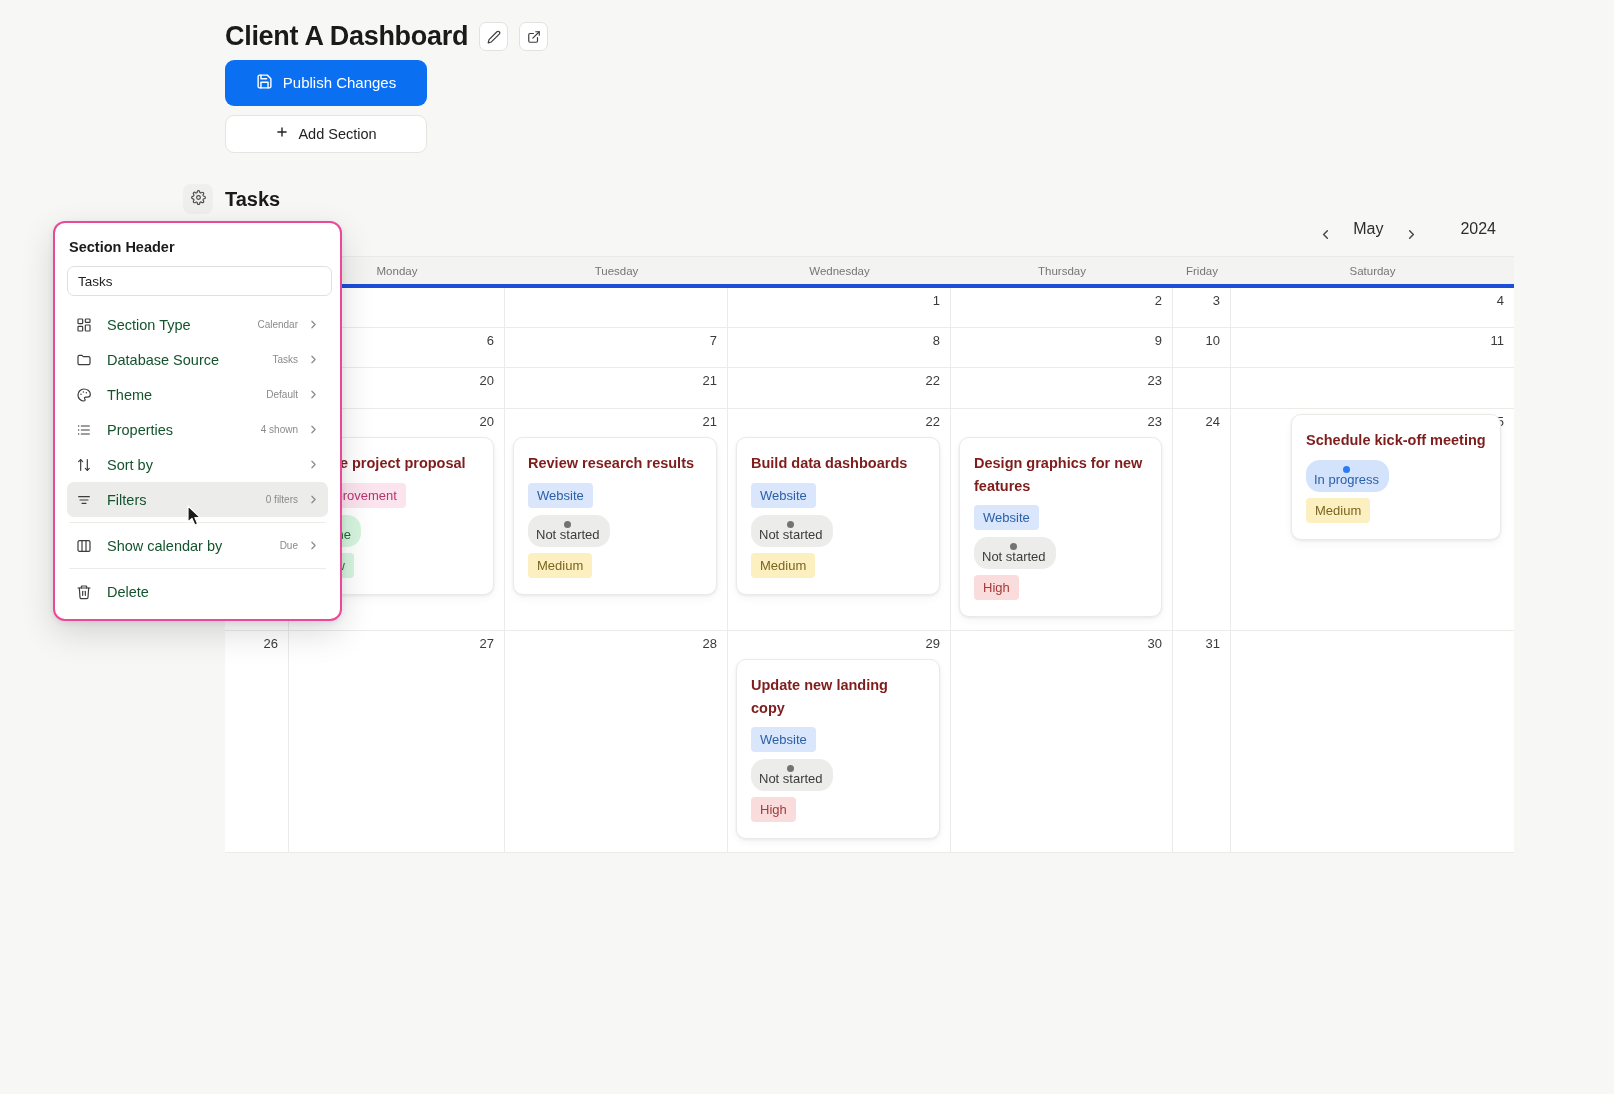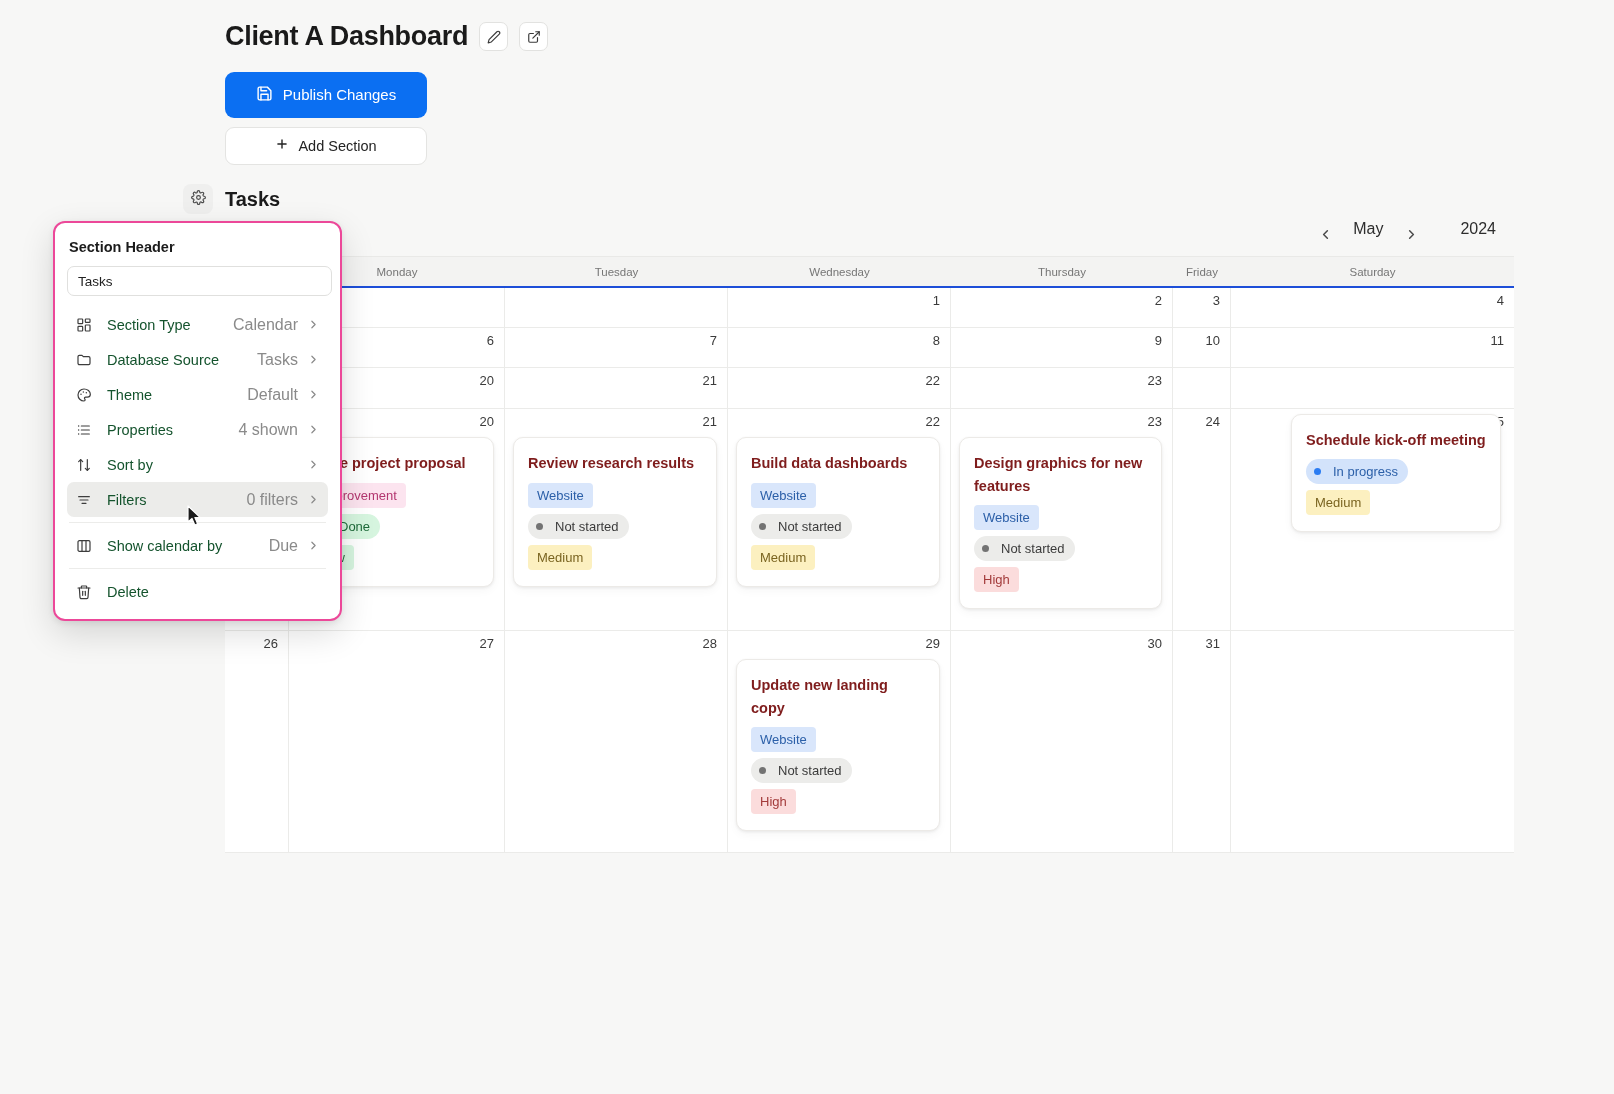--- a/index.html
+++ b/index.html
@@ -21,21 +21,21 @@
   }
   .icon-btn {
     width: 29px; height: 29px; border: 1px solid #e2e2e0;
     background: #fff; border-radius: 7px;
     display: flex; align-items: center; justify-content: center;
     cursor: pointer;
   }
   .icon-btn svg { display: block; }
 
   .publish-btn {
-    margin-top: 20px;
+    margin-top: 8px;
     width: 202px; height: 46px;
     background: #0b6ff2; border: none; border-radius: 9px;
     color: #fff; font-size: 15px; font-weight: 500;
     font-family: "Liberation Sans", sans-serif;
     display: flex; align-items: center; justify-content: center; gap: 10px;
     cursor: pointer;
   }
   .add-section-btn {
     margin-top: 9px;
     width: 202px; height: 38px;
@@ -78,21 +78,21 @@
   }
   .year-label {
     font-size: 16px; color: #2d2d2d; margin-left: 30px; font-weight: 400;
   }
 
   .dow-row {
     display: grid;
     grid-template-columns: 64px 216px 223px 223px 222px 58px 283px;
     background: #f3f3f2;
     border-top: 1px solid #e9e9e7;
-    border-bottom: 2px solid #1d4ed8;
+    border-bottom: 4px solid #1d4ed8;
     height: 32px;
   }
   .dow {
     font-size: 11.5px; color: #767676; font-weight: 500;
     display: flex; align-items: center; justify-content: center;
   }
 
   .weeks { background: #fff; }
   .week {
     display: grid;
@@ -122,23 +122,23 @@
     border-radius: 10px;
     box-shadow: 0 1px 3px rgba(0,0,0,0.07), 0 4px 10px rgba(0,0,0,0.035);
     padding: 14px 14px 16px 14px;
   }
   .card-title {
     font-size: 14.5px; font-weight: bold; color: #7f1d1d;
     line-height: 1.55; margin-bottom: 8px;
   }
   .tagrow { margin-top: 6px; }
   .tag {
-    display: inline-flex; align-items: center; gap: 12px;
+    display: inline-flex; align-items: center; gap: 0;
     font-size: 13px; line-height: 1;
-    padding: 6px 9px; border-radius: 4px;
+    padding: 6px 9px; border-radius: 4px; flex-direction: column;
   }
   .tag.pill { border-radius: 14px; padding: 6px 10px 6px 8px; }
   .dot { width: 7px; height: 7px; border-radius: 50%; display: inline-block; }
 
   
   .popup {
     position: absolute; left: 53px; top: 221px;
     width: 289px;
     background: #fff;
     border: 2px solid #ec4899;
@@ -164,21 +164,21 @@
     display: flex; align-items: center;
     height: 35px; padding: 0 8px 0 9px;
     border-radius: 7px; cursor: pointer;
   }
   .menu-item.active { background: #ececea; }
   .mi-icon {
     width: 19px; display: flex; align-items: center;
     justify-content: flex-start; color: #3d3d3d; margin-right: 12px;
   }
   .mi-label { font-size: 14.5px; color: #14532d; flex: 1; }
-  .mi-value { font-size: 16px; color: #8a8a8a; margin-right: 9px; }
+  .mi-value { font-size: 10px; color: #8a8a8a; margin-right: 9px; }
   .mi-chev { color: #8a8a8a; display: flex; align-items: center; }
   .menu-sep { height: 1px; background: #ececea; margin: 5px 2px; }
 
   .cursor { position: absolute; left: 186px; top: 505px; z-index: 60; }
 </style>
 </head>
 <body>
 
 <div class="page">
 

